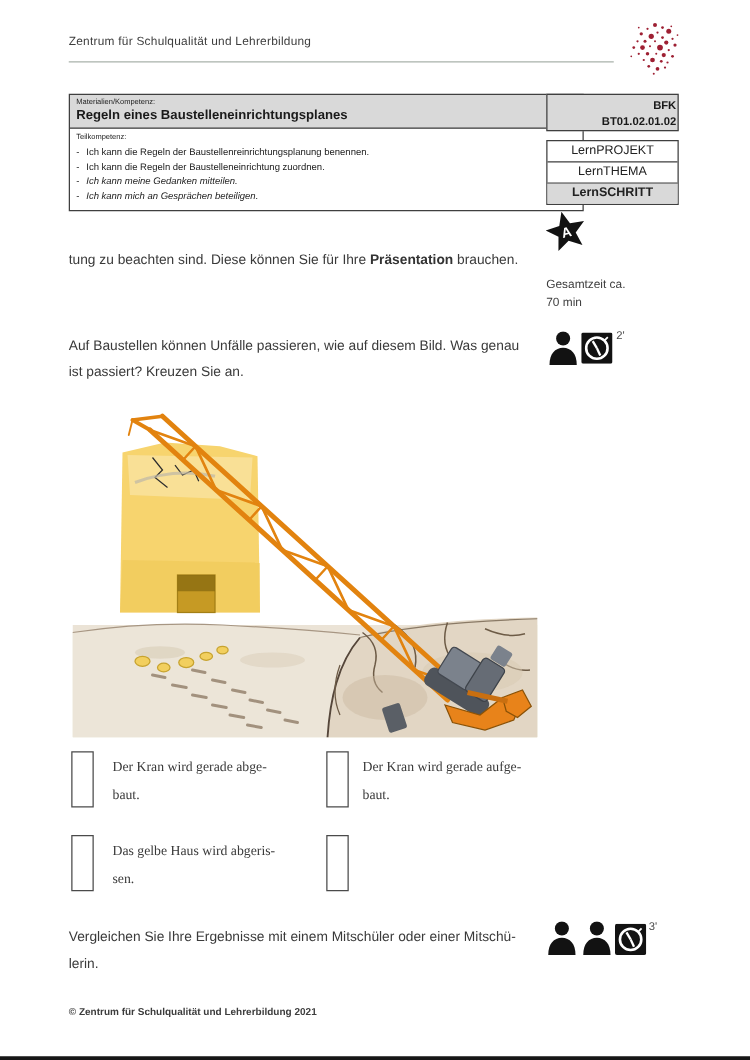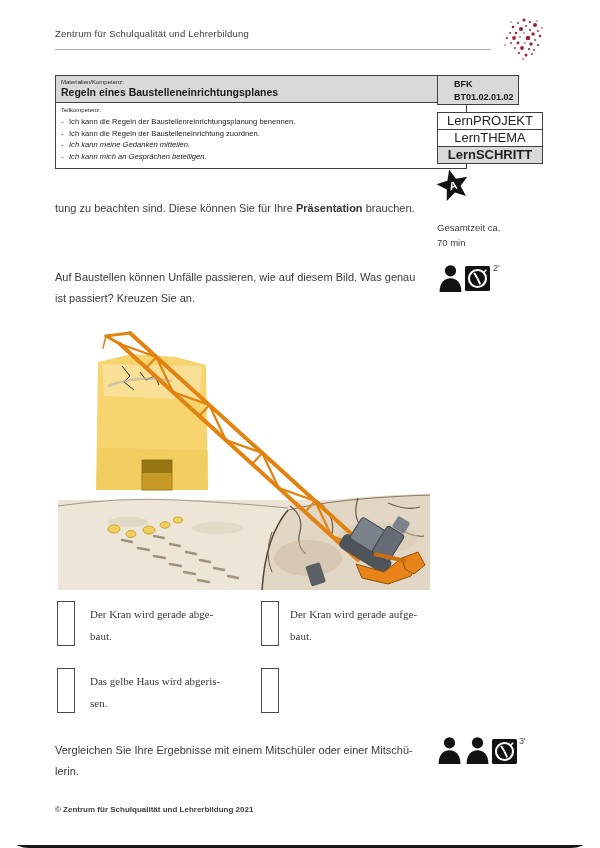--- a/index.html
+++ b/index.html
@@ -1,39 +1,39 @@
 <!DOCTYPE html>
 <html><head>
 <meta charset="utf-8">
 <style>
   html,body{margin:0;padding:0;background:#fff;}
   .page{position:relative;width:600px;height:848px;background:#ffffff;overflow:hidden;
-        font-family:"Liberation Sans",sans-serif;color:#3a3a3a;border-radius:29px;}
+        font-family:"Liberation Sans",sans-serif;color:#3a3a3a;}
 
   
   .org-name{position:absolute;left:55px;top:28px;font-size:9.5px;color:#3d3d3d;letter-spacing:.2px;}
   .header-rule{position:absolute;left:55px;top:49px;width:436px;height:1px;background:#a9b2ab;}
   .logo{position:absolute;left:501px;top:14px;width:46px;height:50px;}
 
   
   .kbox{position:absolute;left:55px;top:75px;width:412px;border:1px solid #3f3f3f;background:#fff;box-sizing:border-box;}
   .kbox-head{background:#d9d9d9;border-bottom:1px solid #3f3f3f;padding:3px 5px 4px;}
   .kicker{font-size:6px;color:#1f1f1f;}
   .kbox-title{font-size:10.5px;font-weight:bold;color:#1a1a1a;margin-top:1px;}
   .kbox-body{padding:4px 5px 6px;}
   .subkicker{font-size:6px;color:#1f1f1f;margin-bottom:3px;}
   .kitem{font-size:7.6px;line-height:11.5px;color:#222;display:flex;}
   .kitem .dash{width:8px;flex:none;}
   .kitem.italic .kitem-text{font-style:italic;}
 
   
-  .bfk{position:absolute;left:437px;top:75px;width:82px;background:#d9d9d9;border:1px solid #3f3f3f;
-       box-sizing:border-box;text-align:left;font-weight:bold;font-size:9px;line-height:12.5px;padding:2px 16px 1px;color:#1a1a1a;}
+  .bfk{position:absolute;left:437px;top:75px;width:106px;background:#d9d9d9;border:1px solid #3f3f3f;
+       box-sizing:border-box;text-align:right;font-weight:bold;font-size:9px;line-height:12.5px;padding:2px 1px 1px;color:#1a1a1a;}
   .levels{position:absolute;left:437px;top:112px;width:106px;border:1px solid #3f3f3f;box-sizing:border-box;background:#fff;}
-  .level{height:16px;line-height:16px;text-align:center;font-size:13px;border-bottom:1px solid #3f3f3f;color:#222;}
+  .level{height:16px;line-height:16px;text-align:center;font-size:10px;border-bottom:1px solid #3f3f3f;color:#222;}
   .level:last-child{border-bottom:none;}
   .level.active{background:#d9d9d9;font-weight:bold;}
   .star{position:absolute;left:435px;top:167px;width:36px;height:36px;}
   .totaltime{position:absolute;left:437px;top:192px;font-size:9.5px;line-height:15px;color:#3d3d3d;margin-top:28px;}
 
   
   .para{position:absolute;left:55px;width:380px;font-size:11px;color:#3a3a3a;}
   .para .ln{display:block;white-space:nowrap;}
   .intro{top:197px;line-height:22px;}
   .task1-text{top:267px;line-height:21px;}

